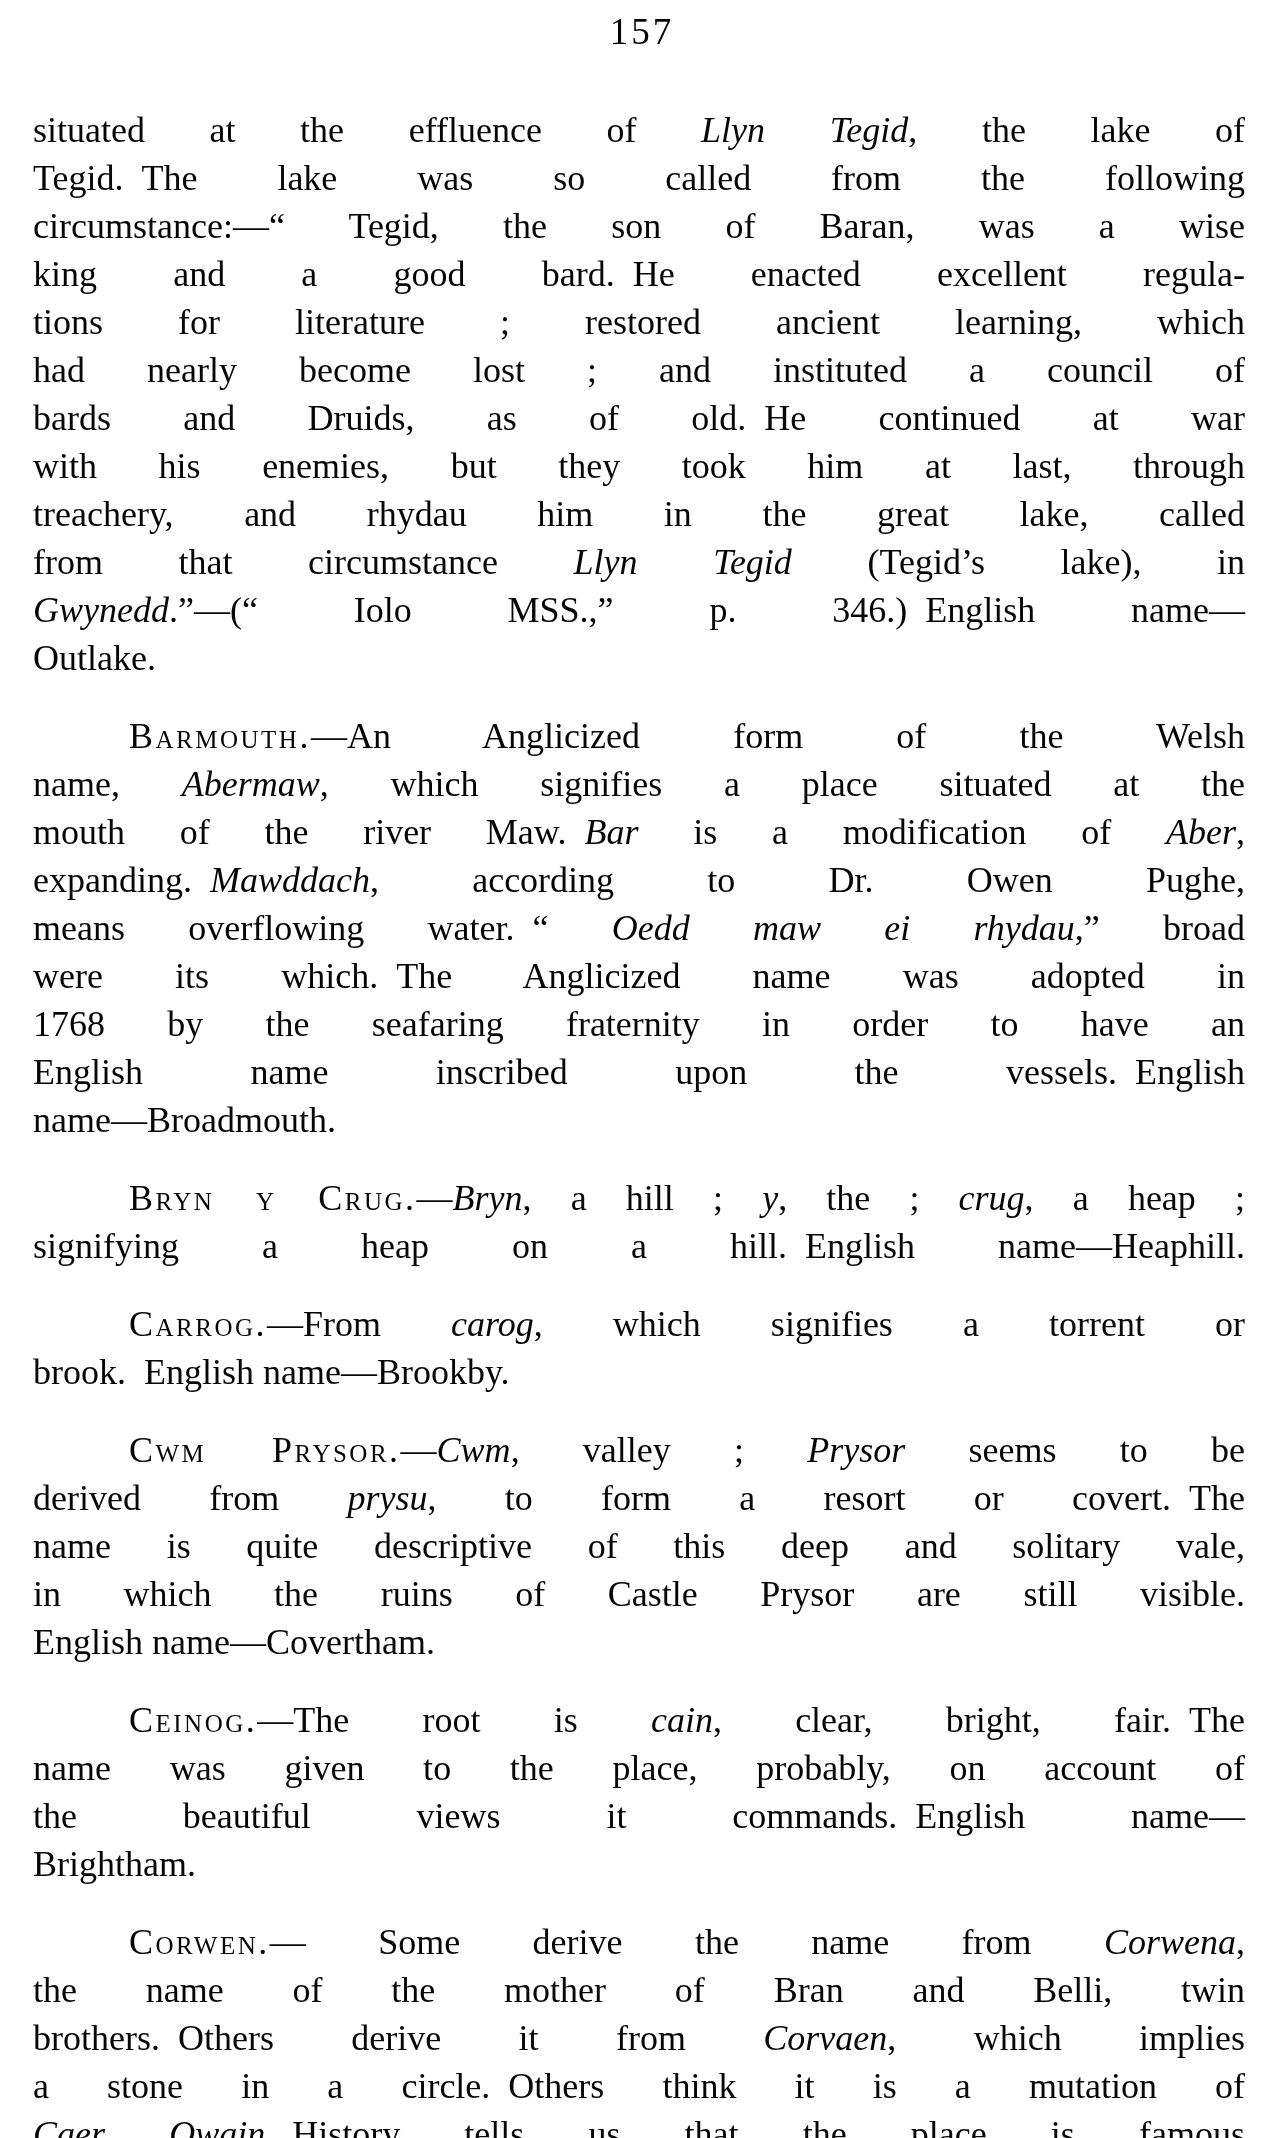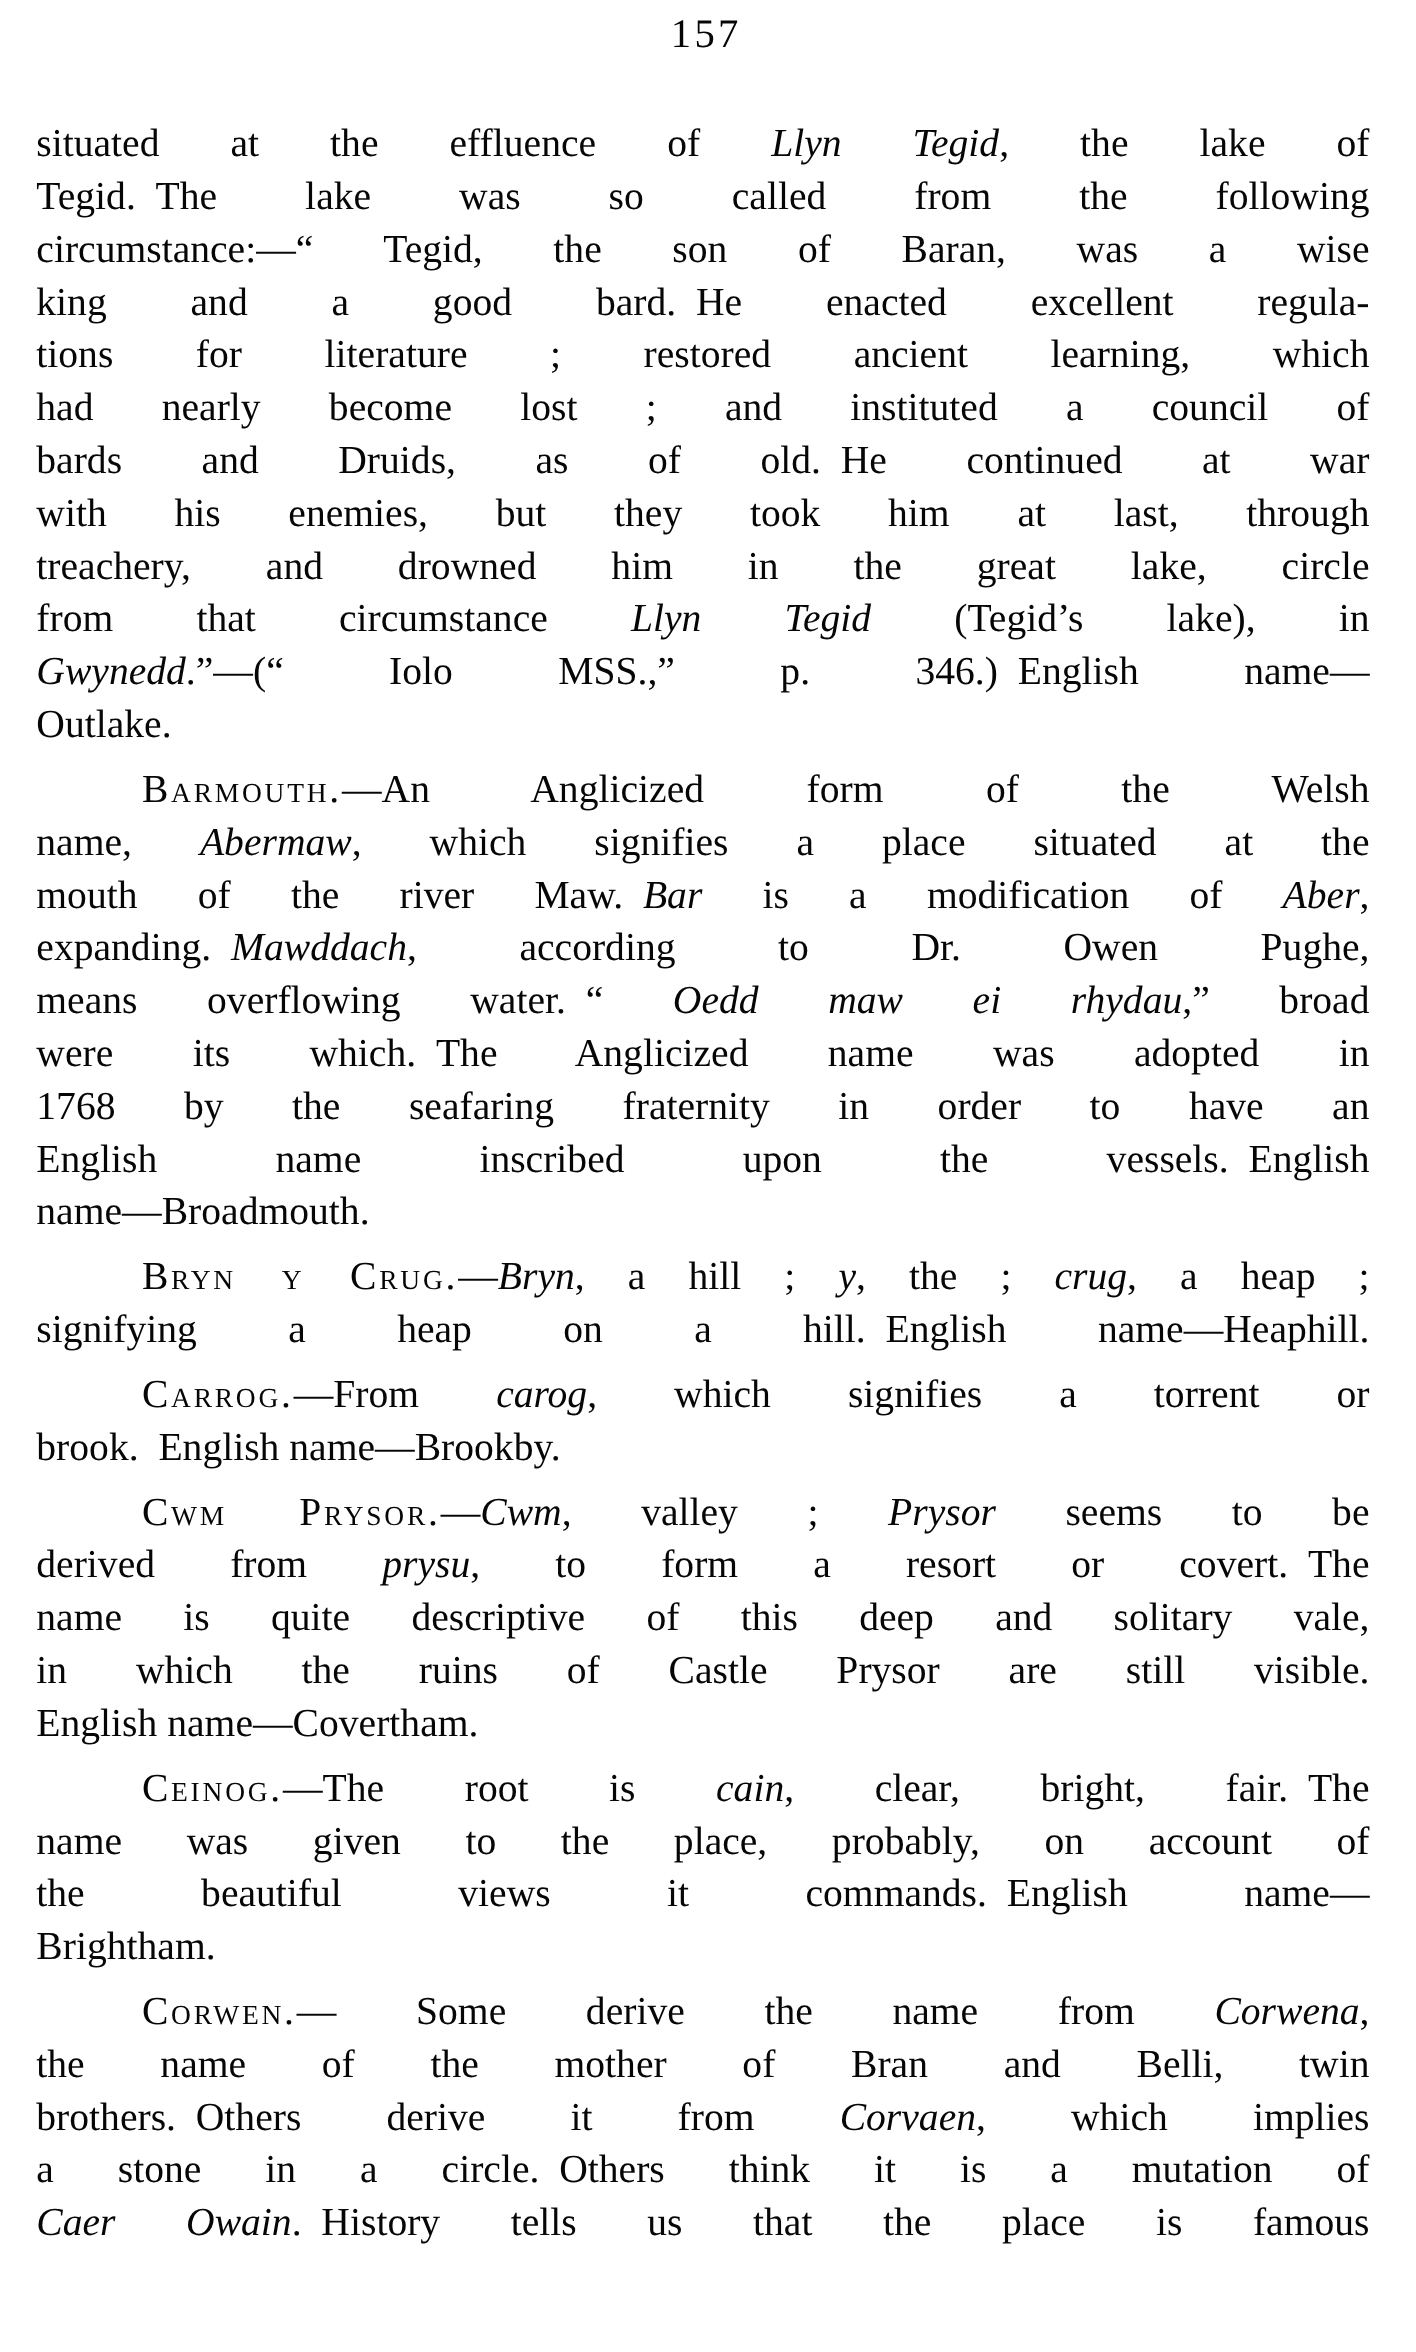--- a/index.html
+++ b/index.html
@@ -14,21 +14,21 @@
   .pagenum {
     position: absolute; top: 10px; left: 36px; width: 1212px;
     text-align: center; font-size: 37px; letter-spacing: 3px;
     font-weight: normal;
   }
   .content {
     position: absolute; left: 33px; top: 106px; width: 1212px;
     font-size: 36px; line-height: 48px;
   }
   .para { margin: 0; }
-  .para + .para { margin-top: 11px; }
+  .para + .para { margin-top: 30px; }
   .line { text-align: justify; text-align-last: justify; }
   .line.end { text-align: center; text-align-last: left; }
   .line.indent { text-indent: 96px; }
   .i { font-style: italic; }
   .sc { font-variant: small-caps; letter-spacing: 2.5px; }
 </style>
 </head>
 <body style="background: rgb(255, 255, 255); color: rgb(6, 6, 6);">
 
 <div class="page">
@@ -36,21 +36,21 @@
   <div class="content" id="content">
       <div class="para">
         <div class="line"><span>situated at the effluence of </span><span class="i">Llyn Tegid</span><span>, the lake of</span></div>
         <div class="line"><span>Tegid. The lake was so called from the following</span></div>
         <div class="line"><span>circumstance:—“ Tegid, the son of Baran, was a wise</span></div>
         <div class="line"><span>king and a good bard. He enacted excellent regula-</span></div>
         <div class="line"><span>tions for literature ; restored ancient learning, which</span></div>
         <div class="line"><span>had nearly become lost ; and instituted a council of</span></div>
         <div class="line"><span>bards and Druids, as of old. He continued at war</span></div>
         <div class="line"><span>with his enemies, but they took him at last, through</span></div>
-        <div class="line"><span>treachery, and drowned him in the great lake, circle</span></div>
+        <div class="line"><span>treachery, and rhydau him in the great lake, called</span></div>
         <div class="line"><span>from that circumstance </span><span class="i">Llyn Tegid</span><span> (Tegid’s lake), in</span></div>
         <div class="line"><span class="i">Gwynedd</span><span>.”—(“ Iolo MSS.,” p. 346.) English name—</span></div>
         <div class="line end"><span>Outlake.</span></div>
       </div>
       <div class="para">
         <div class="line indent"><span class="sc">Barmouth.</span><span>—An Anglicized form of the Welsh</span></div>
         <div class="line"><span>name, </span><span class="i">Abermaw</span><span>, which signifies a place situated at the</span></div>
         <div class="line"><span>mouth of the river Maw. </span><span class="i">Bar</span><span> is a modification of </span><span class="i">Aber</span><span>,</span></div>
         <div class="line"><span>expanding. </span><span class="i">Mawddach</span><span>, according to Dr. Owen Pughe,</span></div>
         <div class="line"><span>means overflowing water. “ </span><span class="i">Oedd maw ei rhydau</span><span>,” broad</span></div>

